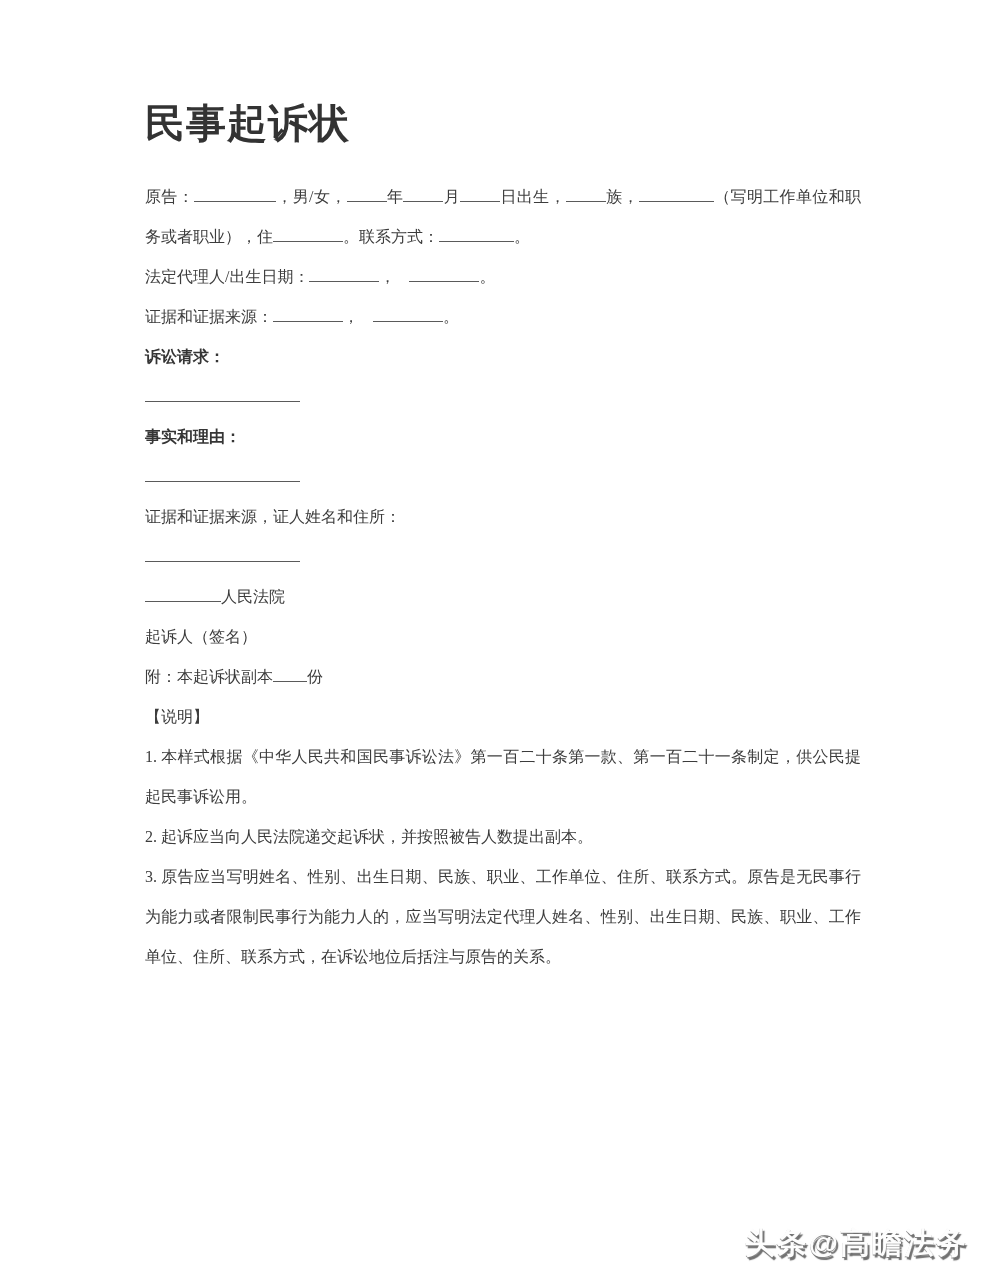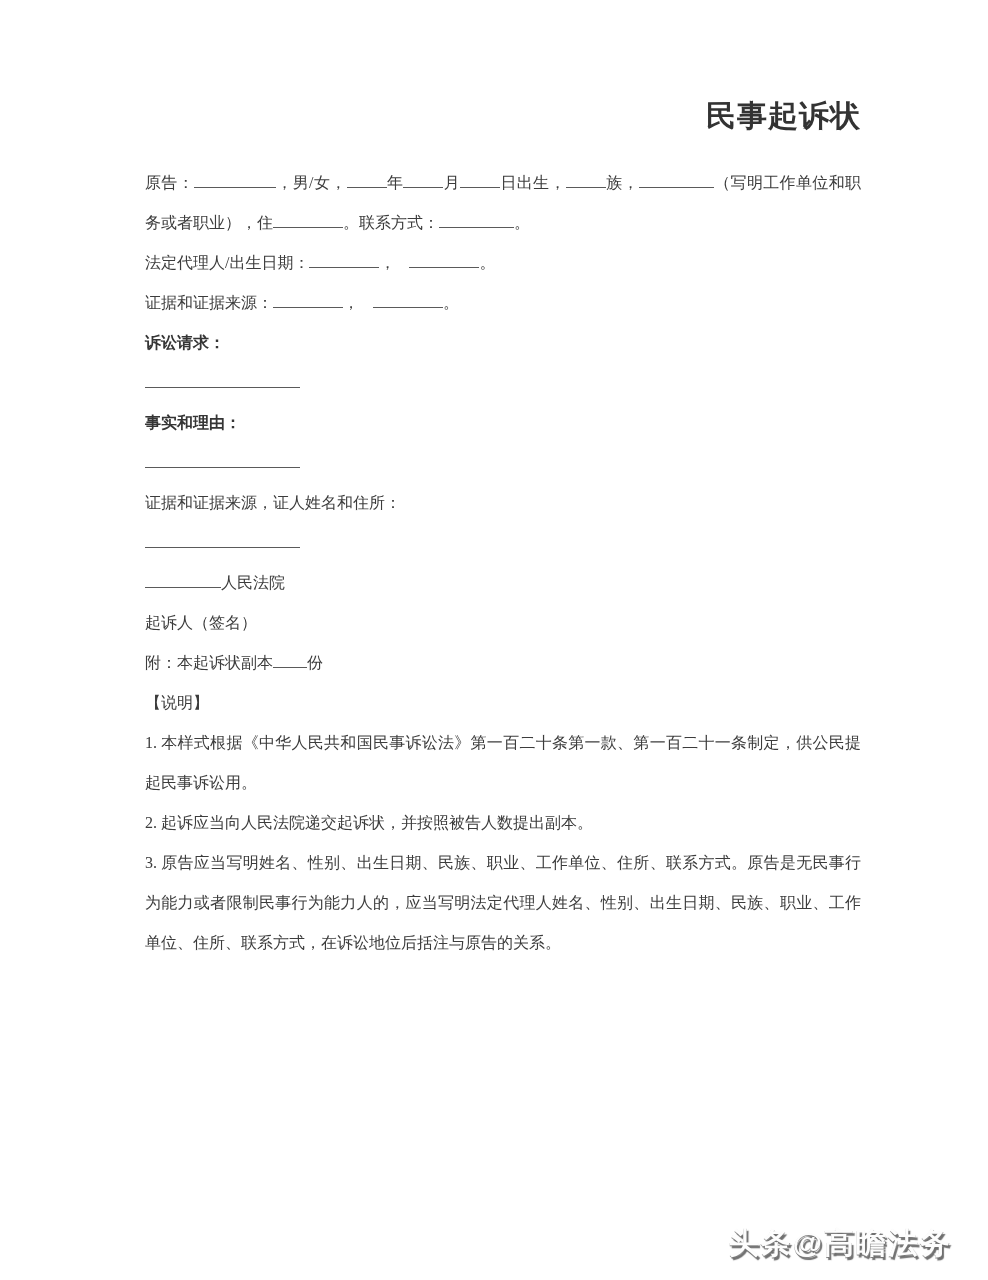--- a/index.html
+++ b/index.html
@@ -13,22 +13,22 @@
     color: #3c3c3c;
   }
   .content {
     position: absolute;
     left: 145px;
     top: 96px;
     width: 716px;
   }
   .doc-title {
     margin: 0 0 26px 0;
-    text-align: right;
-    font-size: 30px;
+    text-align: left;
+    font-size: 40px;
     font-weight: bold;
     color: #333333;
     letter-spacing: 1px;
   }
   p.line {
     margin: 0;
     font-size: 16px;
     line-height: 40px;
     text-align: justify;
   }
@@ -52,21 +52,21 @@
   .w-court { width: 76px; }
   .w-copy  { width: 34px; }
   .gap { display:inline-block; width: 14px; }
   .date-line {
     text-align: right;
     padding-right: 8px;
   }
   .date-line .dsep { margin-left: 42px; }
   .watermark {
     position: absolute;
-    right: 36px;
+    right: 20px;
     bottom: 16px;
     font-size: 30px;
     font-weight: bold;
     color: #fdfdfd;
     text-shadow: 2px 3px 1px #707070, 0 1px 0 #8a8a8a;
     letter-spacing: 2px;
     font-family: "Liberation Sans", "DejaVu Sans", sans-serif;
   }
 </style>
 </head>

